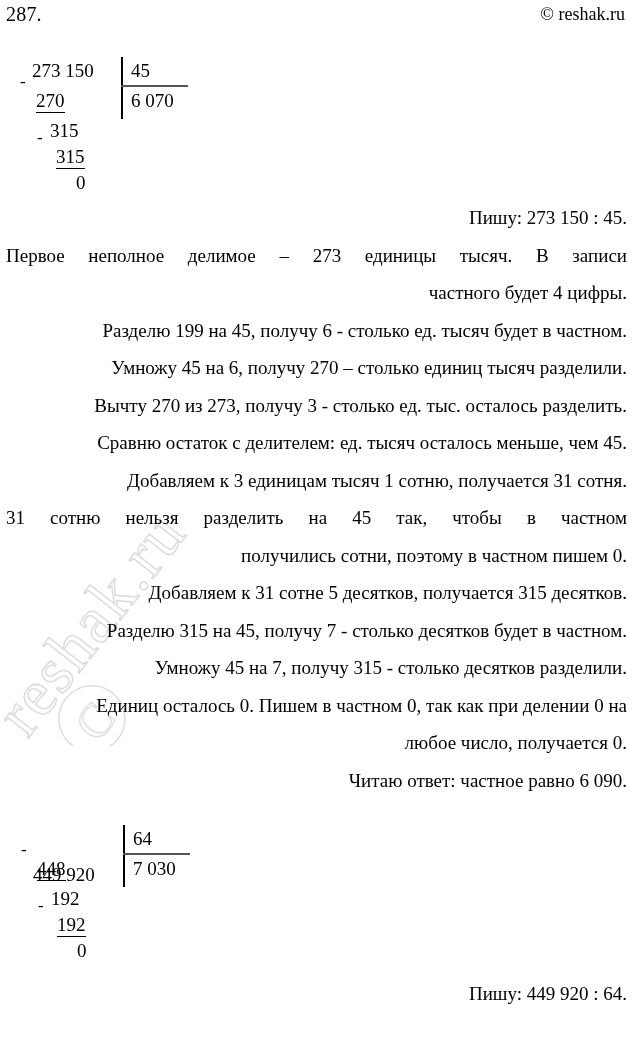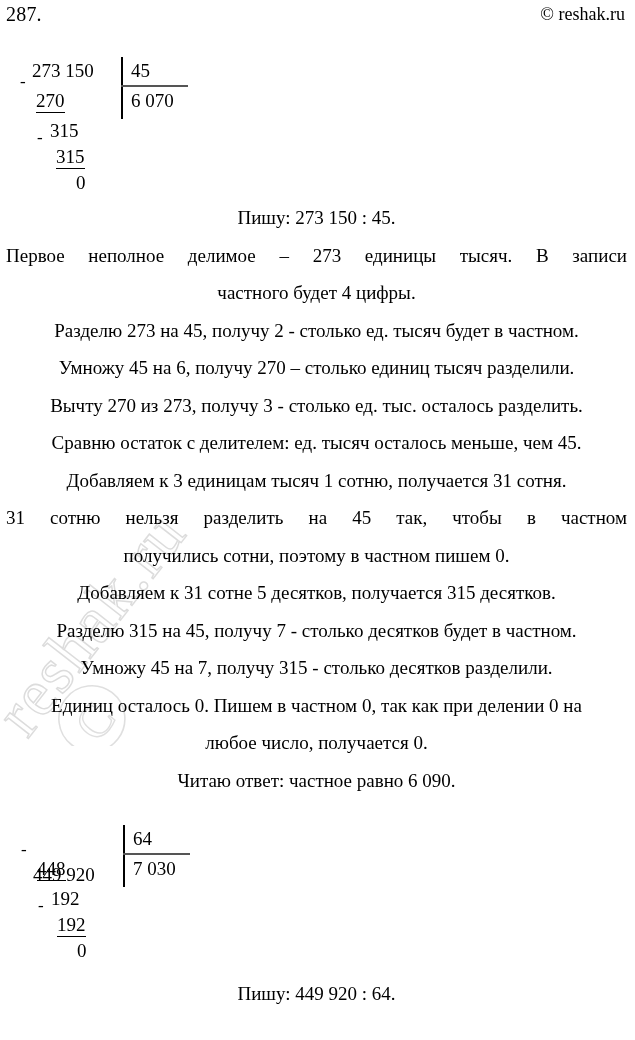--- a/index.html
+++ b/index.html
@@ -98,21 +98,21 @@
   
   .prose {
     position: relative;
     z-index: 2;
     font-size: 19px;
     padding: 0 4px 0 2px;
   }
   .prose p {
     margin: 0 0 0 0;
     line-height: 37.5px;
-    text-align: center;
+    text-align: right;
     white-space: nowrap;
   }
   .prose p.justify {
     text-align: justify;
     white-space: normal;
     text-align-last: justify;
     font-family: Liberation Serif, serif;
   }
 </style>
 </head>
@@ -150,21 +150,21 @@
       <span class="num" style="left:46px; top:92px;">315</span>
       <span class="num ul" style="left:52px; top:118px;">315</span>
       <span class="num" style="left:72px; top:144px;">0</span>
     </div>
   </div>
 
   <div class="prose" style="margin-top:42px;">
     <p>Пишу:  273 150 : 45.</p>
     <p class="justify">Первое  неполное  делимое –  273  единицы  тысяч.  В  записи</p>
     <p>частного будет 4 цифры.</p>
-    <p>Разделю 273 на 45, получу 2 - столько ед. тысяч будет в частном.</p>
+    <p>Разделю 199 на 45, получу 6 - столько ед. тысяч будет в частном.</p>
     <p>Умножу 45 на 6, получу 270 – столько единиц тысяч разделили.</p>
     <p>Вычту 270 из 273, получу 3 - столько ед. тыс. осталось разделить.</p>
     <p>Сравню остаток с делителем: ед. тысяч осталось меньше, чем 45.</p>
     <p>Добавляем к 3 единицам тысяч 1 сотню, получается 31 сотня.</p>
     <p class="justify">31  сотню  нельзя  разделить  на  45  так,  чтобы  в  частном</p>
     <p>получились сотни, поэтому в частном пишем 0.</p>
     <p>Добавляем к 31 сотне 5 десятков, получается 315 десятков.</p>
     <p>Разделю 315 на 45, получу 7 - столько десятков будет в частном.</p>
     <p>Умножу 45 на 7, получу 315 - столько десятков разделили.</p>
     <p>Единиц осталось 0. Пишем в частном 0, так как при делении 0 на</p>

